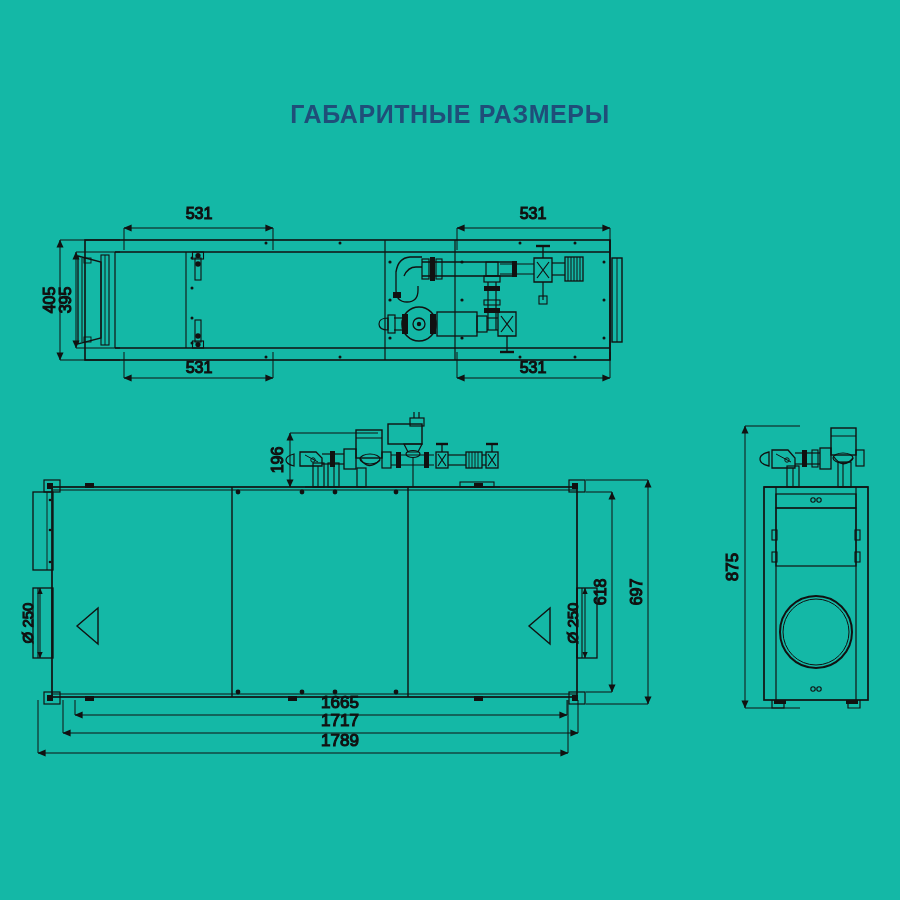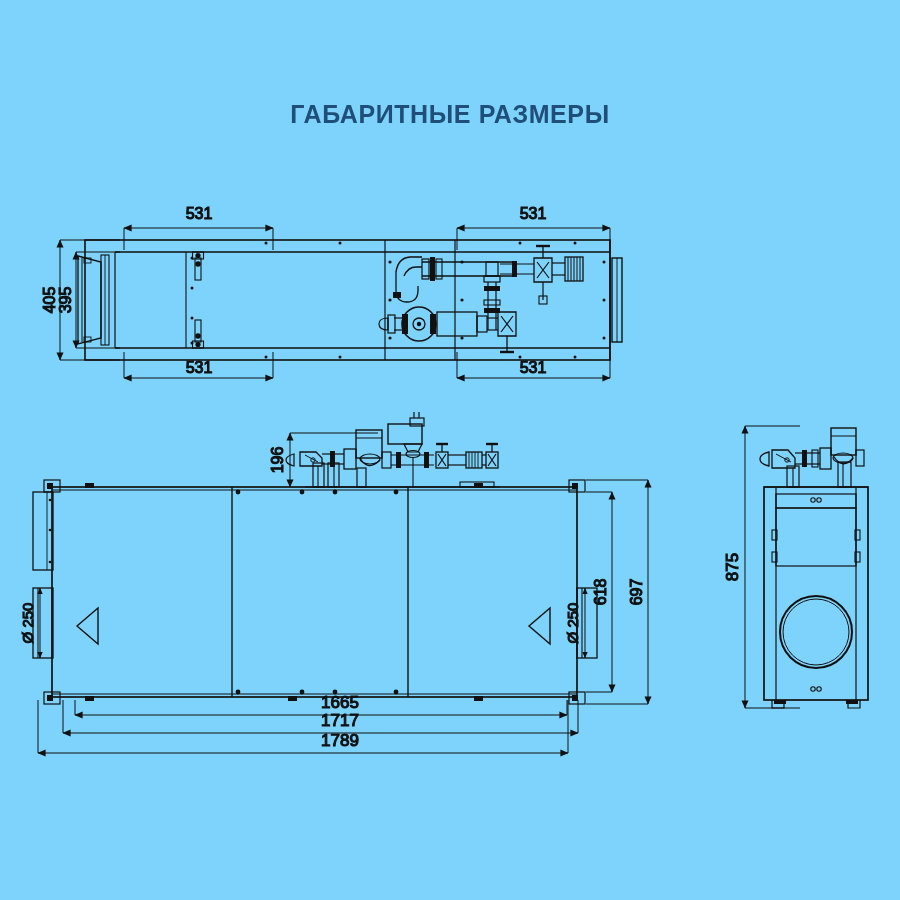--- a/index.html
+++ b/index.html
@@ -13,21 +13,21 @@
     height: 900px;
     position: relative;
     font-family: "Liberation Sans", sans-serif;
     overflow: hidden;
   }
   #sheet {
     position: absolute;
     inset: 0;
     width: 900px;
     height: 900px;
-    background: #7dd3fc;
+    background: #14b8a6;
   }
   #title {
     position: absolute;
     left: 0;
     top: 100px;
     width: 900px;
     text-align: center;
     font-family: "Liberation Sans", sans-serif;
     font-size: 25px;
     font-weight: bold;

